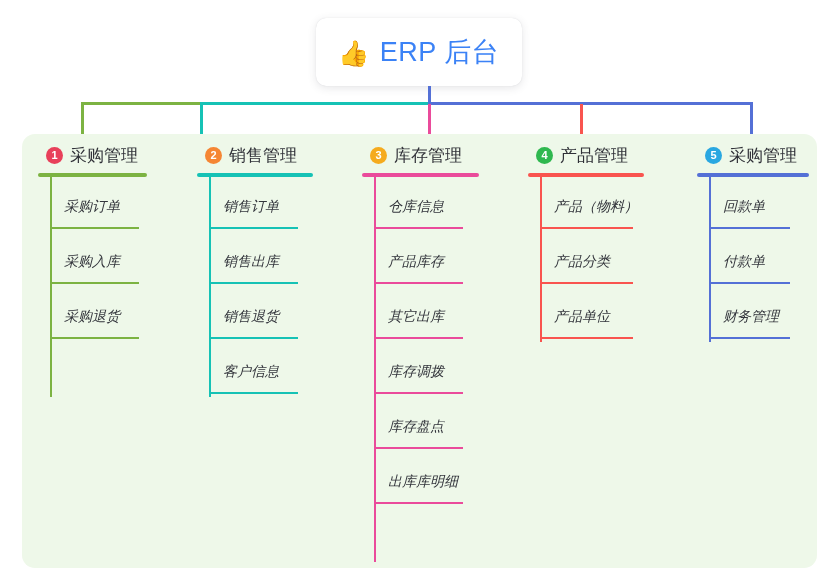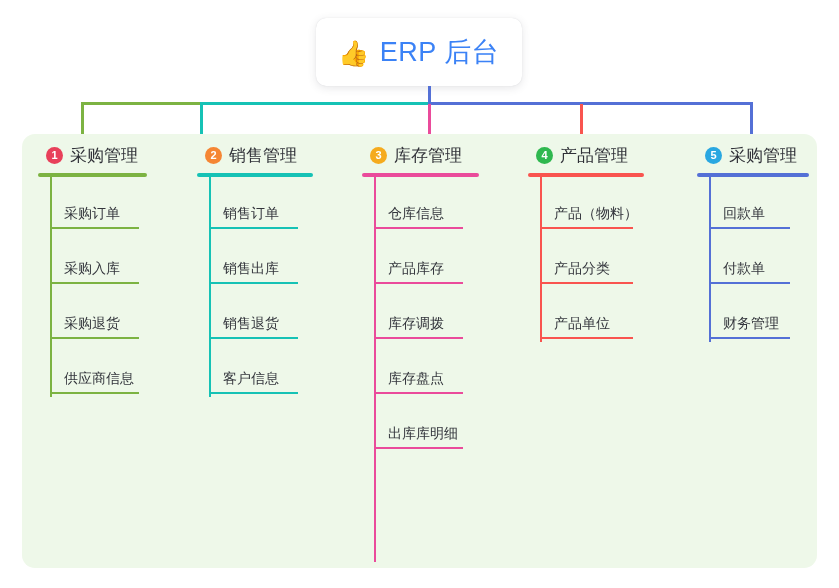--- a/index.html
+++ b/index.html
@@ -110,24 +110,25 @@
   }
   .leaf {
     position: relative;
     height: 55px;
     box-sizing: border-box;
     padding-left: 26px;
   }
   .leaf-label {
     position: absolute;
     left: 26px;
-    bottom: 9px;
+    bottom: 16px;
     font-size: 14px;
     color: #33353c;
     white-space: nowrap;
+    font-style: italic;
   }
   .leaf-rule {
     position: absolute;
     left: 2px;
     bottom: 3px;
     height: 2px;
   }
 </style>
 </head>
 <body>
@@ -167,24 +168,20 @@
             <span class="leaf-rule" style="left: 13px; width: 88px; background: rgb(124, 179, 66);"></span>
           </div>
           <div class="leaf">
             <span class="leaf-label">采购入库</span>
             <span class="leaf-rule" style="left: 13px; width: 88px; background: rgb(124, 179, 66);"></span>
           </div>
           <div class="leaf">
             <span class="leaf-label">采购退货</span>
             <span class="leaf-rule" style="left: 13px; width: 88px; background: rgb(124, 179, 66);"></span>
           </div>
-          <div class="leaf">
-            <span class="leaf-label">供应商信息</span>
-            <span class="leaf-rule" style="left: 13px; width: 88px; background: rgb(124, 179, 66);"></span>
-          </div>
         </div>
       </div>
       <div class="column" style="left: 197px;">
         <div class="col-head">
           <span class="badge" style="background: rgb(245, 134, 52);">2</span>
           <span class="col-title">销售管理</span>
         </div>
         <div class="col-underline" style="width: 116px; background: rgb(22, 194, 181);"></div>
         <div class="col-body">
           <div class="spine" style="height: 220px; background: rgb(22, 194, 181); left: 12px;"></div>
@@ -216,20 +213,24 @@
           <div class="spine" style="height: 385px; background: rgb(234, 75, 155); left: 12px;"></div>
           <div class="leaf">
             <span class="leaf-label">仓库信息</span>
             <span class="leaf-rule" style="left: 13px; width: 88px; background: rgb(234, 75, 155);"></span>
           </div>
           <div class="leaf">
             <span class="leaf-label">产品库存</span>
             <span class="leaf-rule" style="left: 13px; width: 88px; background: rgb(234, 75, 155);"></span>
           </div>
           <div class="leaf">
+            <span class="leaf-label">其它出库</span>
+            <span class="leaf-rule" style="left: 13px; width: 88px; background: rgb(234, 75, 155);"></span>
+          </div>
+          <div class="leaf">
             <span class="leaf-label">库存调拨</span>
             <span class="leaf-rule" style="left: 13px; width: 88px; background: rgb(234, 75, 155);"></span>
           </div>
           <div class="leaf">
             <span class="leaf-label">库存盘点</span>
             <span class="leaf-rule" style="left: 13px; width: 88px; background: rgb(234, 75, 155);"></span>
           </div>
           <div class="leaf">
             <span class="leaf-label">出库库明细</span>
             <span class="leaf-rule" style="left: 13px; width: 88px; background: rgb(234, 75, 155);"></span>

